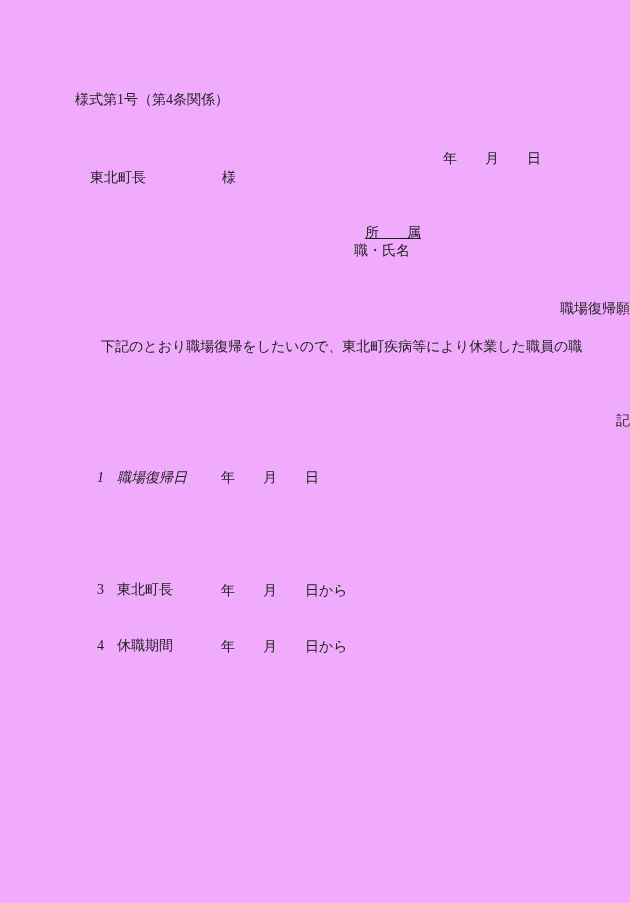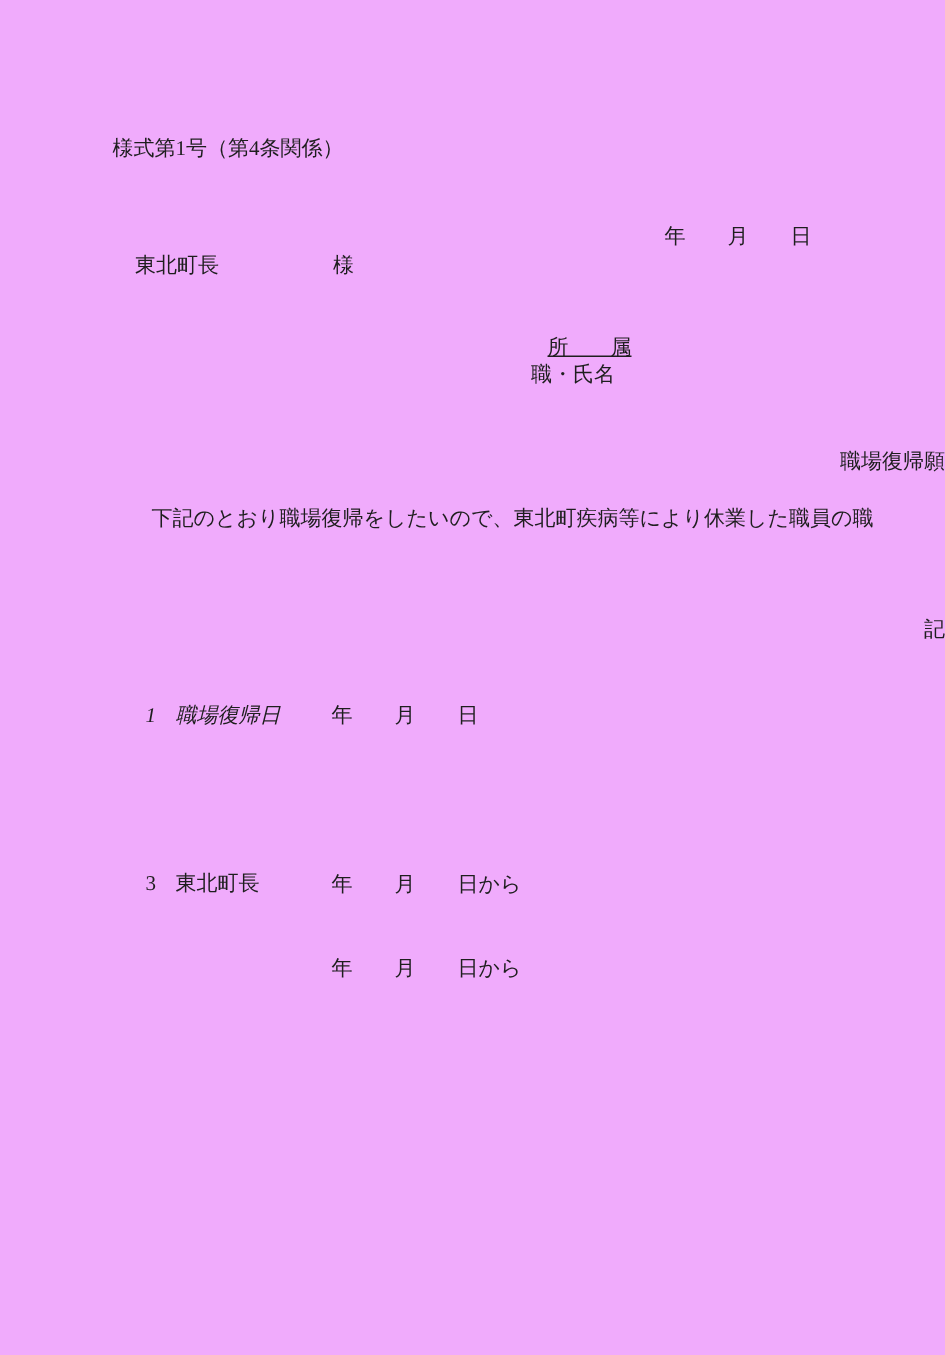--- a/index.html
+++ b/index.html
@@ -52,16 +52,19 @@
     <span class="item-no">1</span><span>職場復帰日</span>
   </div>
   <div class="abs" style="top:468px; left:221px;">年　　月　　日</div>
 
 
   <div class="abs" style="top:560px; left:83px;">
     <span class="item-no">3</span><span>東北町長</span>
   </div>
   <div class="abs" style="top:581px; left:221px;">年　　月　　日から</div>
 
+  <div class="abs" style="top:616px; left:83px;">
+    <span class="item-no">4</span><span>休職期間</span>
+  </div>
   <div class="abs" style="top:637px; left:221px;">年　　月　　日から</div>
 
 
 </div>
 
 </body></html>

